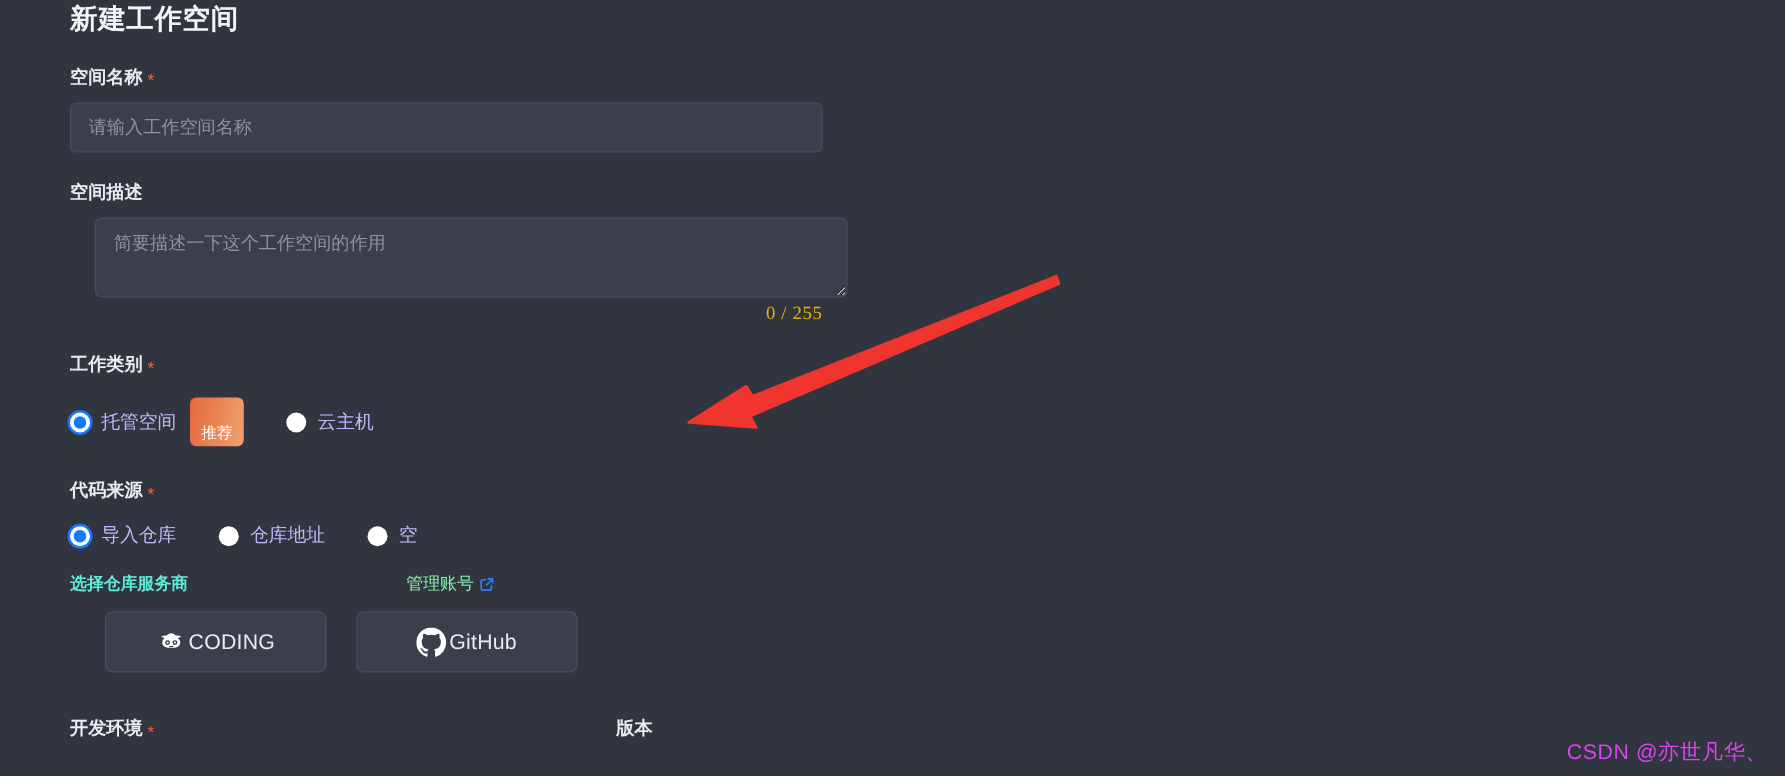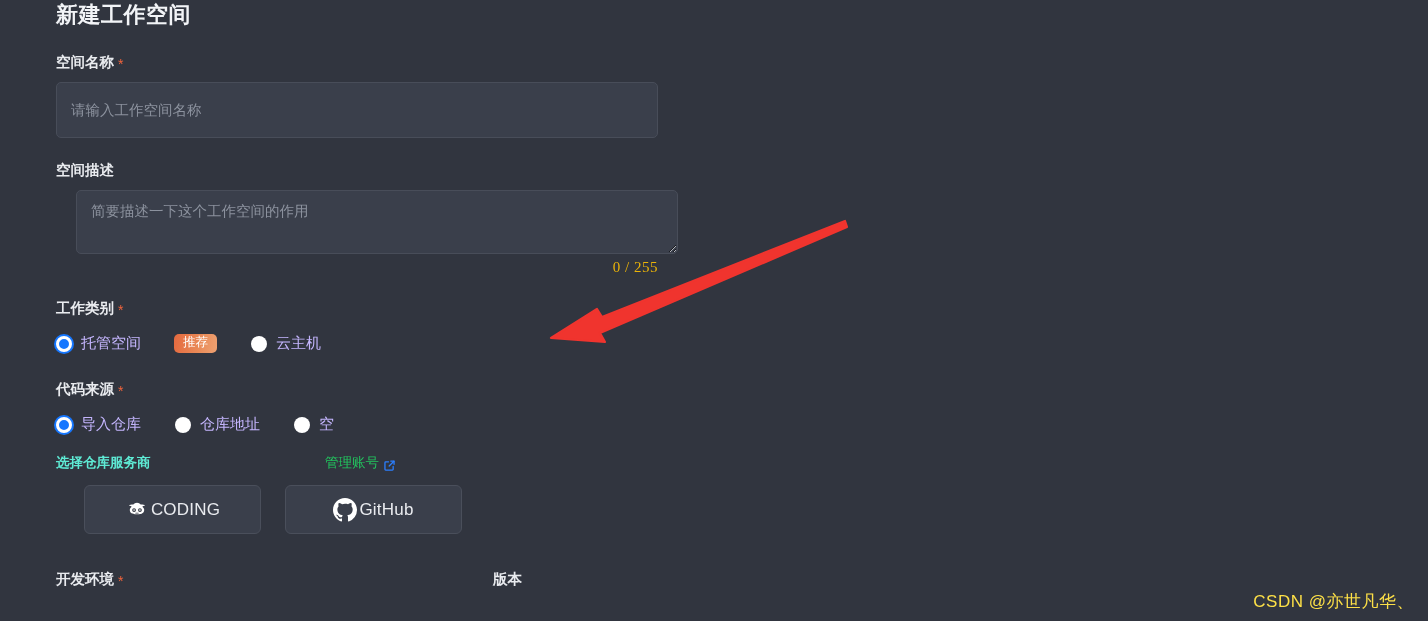--- a/index.html
+++ b/index.html
@@ -64,21 +64,21 @@
     background: #3a3f4b;
     border: 1px solid #484d59;
     border-radius: 5px;
     color: #9aa0ab;
     font-family: inherit;
     font-size: 14.5px;
     outline: none;
     display: block;
   }
   .text-input {
-    height: 56px;
+    height: 40px;
     padding: 0 14px;
     line-height: 38px;
   }
   .text-area {
     height: 64px;
     padding: 10px 14px;
     resize: vertical;
     line-height: 20px;
     margin-left: 20px;
   }
@@ -120,23 +120,23 @@
     background: #1677ff;
     border: 3px solid #ffffff;
     box-shadow: 0 0 0 2px #1677ff;
   }
   .radio-text {
     font-size: 15px;
     color: #c4b5fd;
     white-space: nowrap;
   }
   .badge {
-    margin-left: 24px;
+    margin-left: 2px;
     display: inline-block;
-    padding: 0 9px 3px;
+    padding: 20px 9px 3px;
     border-radius: 5px;
     background: linear-gradient(100deg, #e4693f 0%, #ea8b58 60%, #eea272 100%);
     color: #ffffff;
     font-size: 12.5px;
     line-height: 16px;
     white-space: nowrap;
   }
 
   
   .provider-head {
@@ -146,24 +146,24 @@
     align-items: center;
     justify-content: space-between;
   }
   .provider-head .sub-label {
     font-size: 13.5px;
     color: #5eead4;
     font-weight: bold;
   }
   .manage-link {
     font-size: 13.5px;
-    color: #22c55e;
+    color: #86efac;
     text-decoration: none;
     display: inline-flex;
-    align-items: flex-end;
+    align-items: center;
     gap: 4px;
     white-space: nowrap;
   }
   .ext-icon { display: inline-block; width: 13px; height: 13px; }
 
   .provider-row {
     margin-top: 13px;
     display: flex;
     gap: 24px;
     padding-left: 28px;
@@ -202,21 +202,21 @@
     inset: 0;
     pointer-events: none;
   }
 
   
   .watermark {
     position: absolute;
     right: 14px;
     bottom: 8px;
     font-size: 17px;
-    color: #fde047;
+    color: #d946ef;
     letter-spacing: 0.5px;
     white-space: nowrap;
   }
 </style>
 </head>
 <body>
 
 <div class="page">
 
   <div class="form-col">

